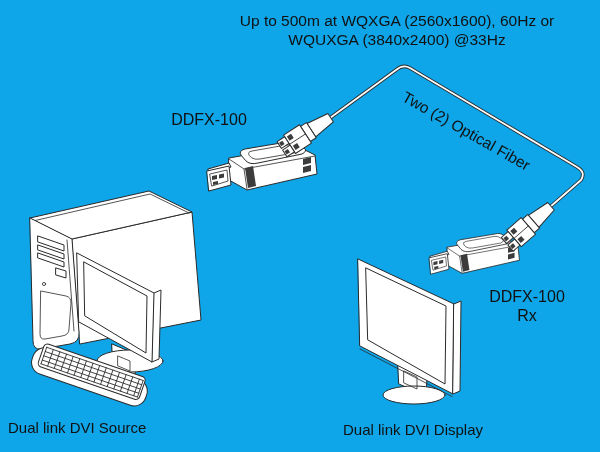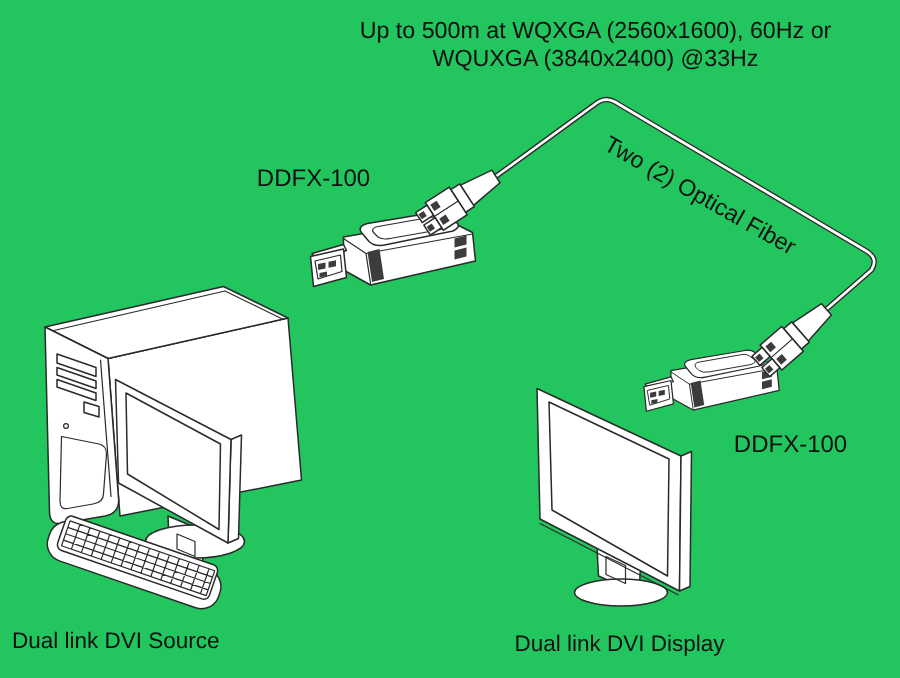--- a/index.html
+++ b/index.html
@@ -1,17 +1,17 @@
 <!DOCTYPE html>
 <html><head>
 <meta charset="utf-8">
 <style>
   html,body{margin:0;padding:0;background:#fff;}
   #stage{
-    position:relative;width:600px;height:452px;background:#22c55e;overflow:hidden;
+    position:relative;width:600px;height:452px;background:#0ea5e9;overflow:hidden;
     font-family:"Liberation Sans", sans-serif;color:#111;
   }
   #art{position:absolute;left:0;top:0;}
   .ln{fill:#ffffff;stroke:#2a2a2a;stroke-width:1;stroke-linejoin:round;stroke-linecap:round;}
   .nf{fill:none;stroke:#2a2a2a;stroke-width:0.8;stroke-linejoin:round;stroke-linecap:round;}
   .dk{fill:#3c3c3c;stroke:none;}
   .lbl{position:absolute;color:#111;}
   .heading{left:187px;top:11px;width:420px;text-align:center;font-size:15.5px;line-height:19px;}
   .tx-label{left:149px;top:110px;width:120px;text-align:center;font-size:16px;line-height:19px;}
   .rx-label{left:467px;top:287px;width:120px;text-align:center;font-size:16px;line-height:19px;}
@@ -128,20 +128,21 @@
     <div>Up to 500m at WQXGA (2560x1600), 60Hz or</div>
     <div>WQUXGA (3840x2400) @33Hz</div>
   </div>
 
   <div class="lbl tx-label">
     <div>DDFX-100</div>
   </div>
 
   <div class="lbl rx-label">
     <div>DDFX-100</div>
+    <div>Rx</div>
   </div>
 
   <div class="lbl fiber-label">Two (2) Optical Fiber</div>
 
   <div class="lbl source-label">Dual link DVI Source</div>
 
   <div class="lbl display-label">Dual link DVI Display</div>
 
 </div>
 

